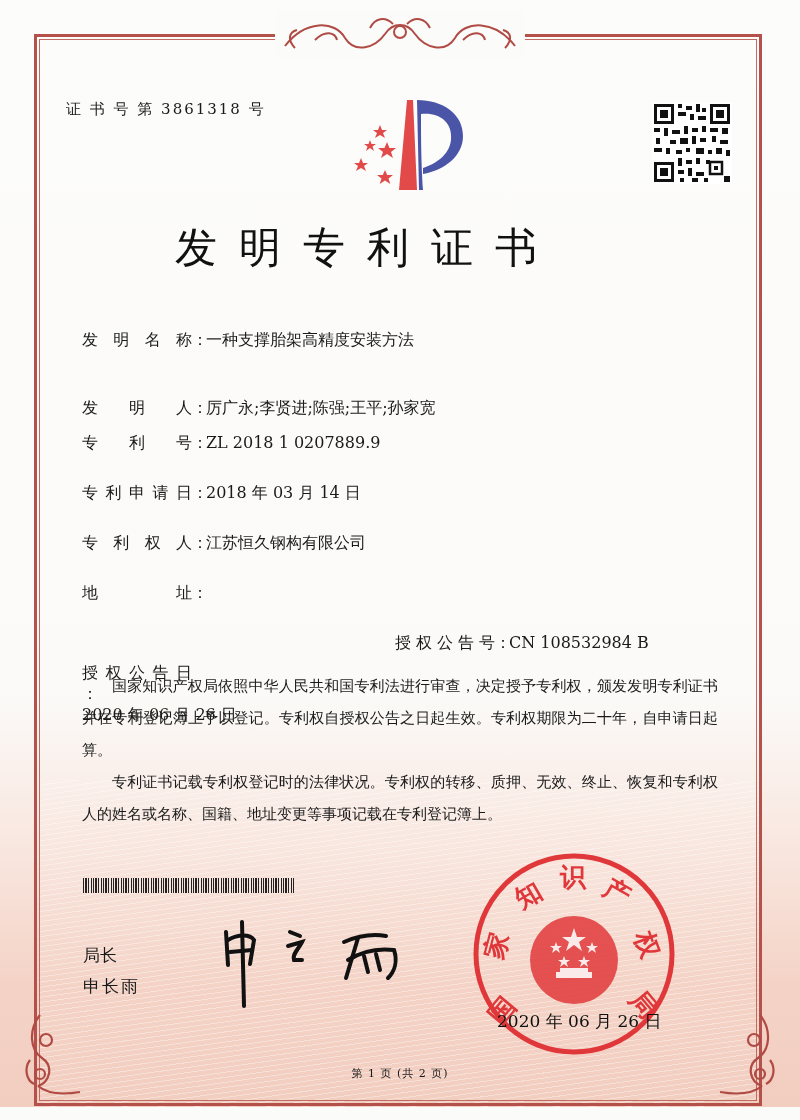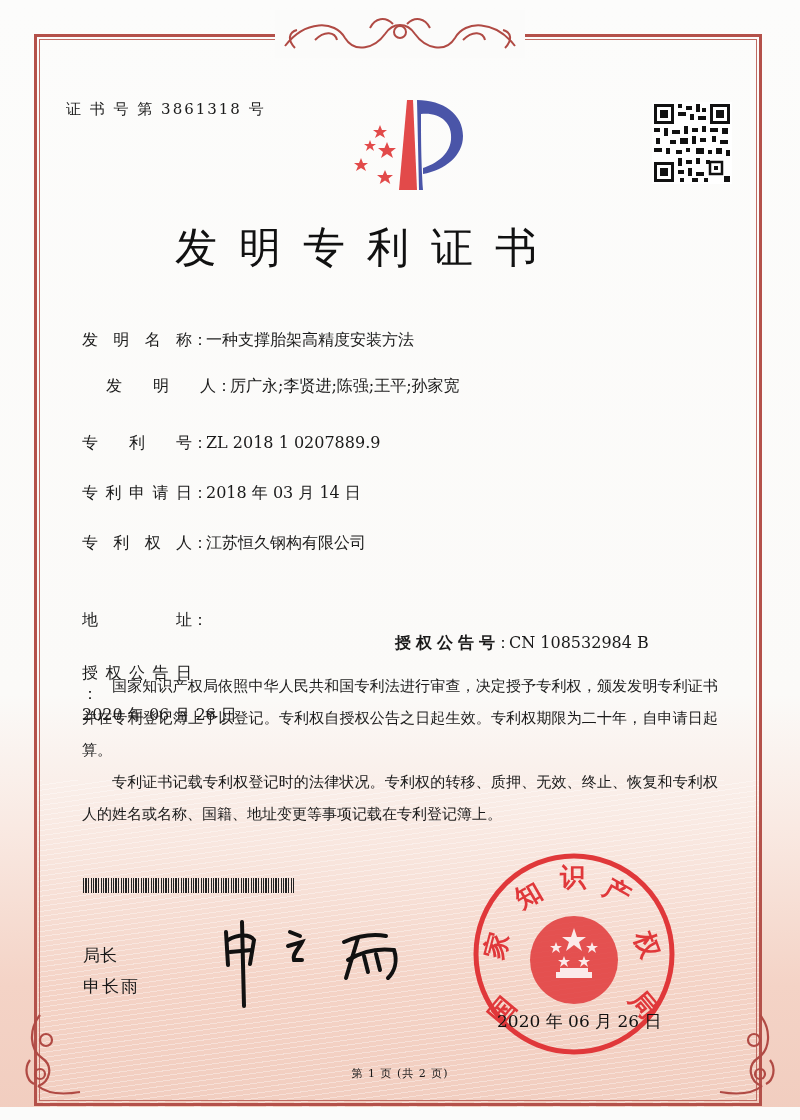--- a/index.html
+++ b/index.html
@@ -47,28 +47,28 @@
     position: absolute; left: 0; top: 220px; width: 712px; text-align: center;
     font-family: "DejaVu Sans", "Liberation Sans", sans-serif;
     font-size: 42px; letter-spacing: 22px; padding-left: 22px; box-sizing: border-box;
     font-weight: normal; color: #111;
   }
   .field { position: absolute; left: 82px; font-size: 16px; white-space: nowrap; display: flex; }
   .field .label { display: inline-block; width: 110px; text-align: justify; text-align-last: justify; }
   .field .colon { display: inline-block; width: 14px; }
   .field .value { display: inline-block; }
   .f-name { top: 330px; }
-  .f-inventor { top: 376px; margin-left: 24px; }
+  .f-inventor { top: 398px; }
   .f-patno { top: 433px; }
   .f-appdate { top: 483px; }
   .f-holder { top: 533px; }
-  .f-address { top: 610px; align-items: flex-end; }
+  .f-address { top: 583px; align-items: flex-end; }
   .f-grantdate { top: 663px; flex-direction: column; }
   .f-grantno { position: absolute; left: 395px; top: 633px; font-size: 16px; white-space: nowrap; display: flex; }
-  .f-grantno .label { display: inline-block; width: 100px; text-align: justify; text-align-last: justify; font-weight: bold; }
+  .f-grantno .label { display: inline-block; width: 100px; text-align: justify; text-align-last: justify; }
   .f-grantno .colon { display: inline-block; width: 14px; }
 
   .body-text {
     position: absolute; left: 82px; top: 670px; width: 636px; font-size: 15px; line-height: 32px;
     text-align: justify;
   }
   .body-text p { margin: 0; text-indent: 2em; }
 
   .barcode {
     position: absolute; left: 83px; top: 878px; width: 212px; height: 15px;

